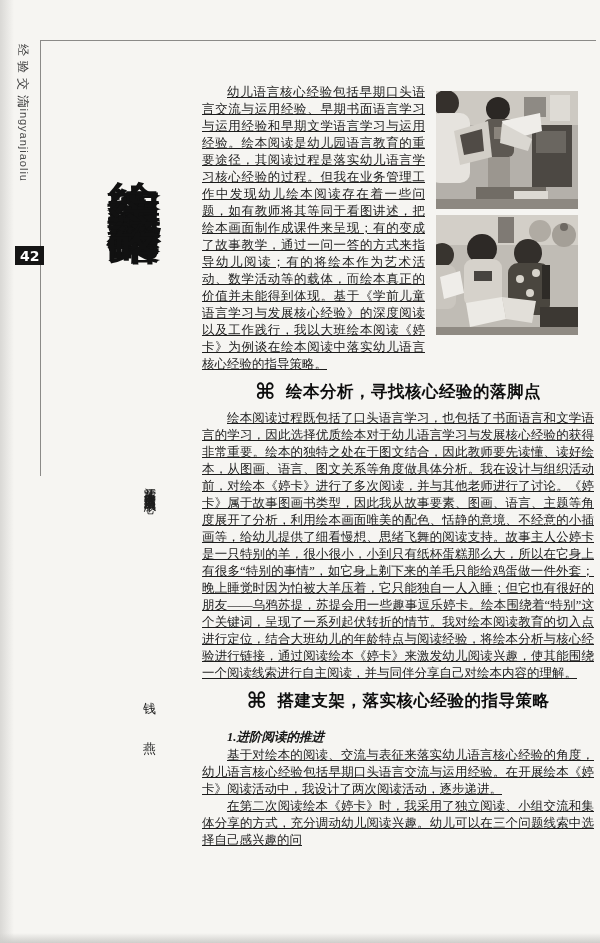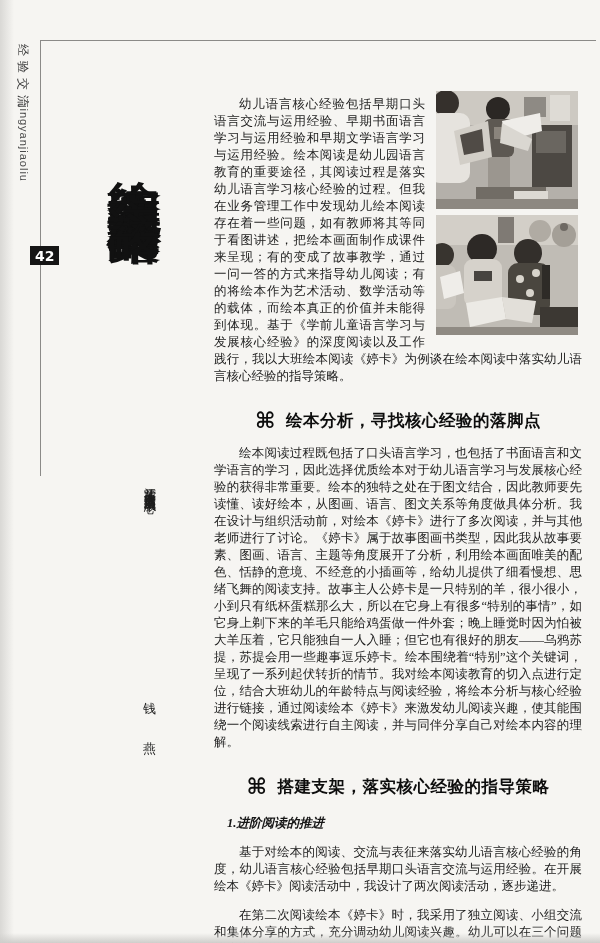--- a/index.html
+++ b/index.html
@@ -30,21 +30,21 @@
     font-family:"DejaVu Sans","Liberation Sans",sans-serif;
     font-size:12px;letter-spacing:5px;color:#3a3a3a;white-space:nowrap;
   }
   .side-pinyin{
     position:absolute;left:30px;top:105px;
     transform:rotate(90deg);transform-origin:top left;
     font-family:"Liberation Sans","DejaVu Sans",sans-serif;
     font-size:11px;letter-spacing:1px;color:#4a4a4a;white-space:nowrap;
   }
   .page-num{
-    position:absolute;left:30px;top:246px;
+    position:absolute;left:15px;top:246px;
     background:#151515;color:#fff;
     font-family:"DejaVu Sans","Liberation Sans",sans-serif;
     font-weight:bold;font-size:14px;line-height:1;
     padding:3px 5px 2px 5px;
   }
 
   
   .v-title{
     position:absolute;left:96px;top:154px;height:660px;width:78px;
     writing-mode:vertical-rl;text-orientation:upright;
@@ -65,28 +65,28 @@
     writing-mode:vertical-rl;text-orientation:upright;
     font-family:"Liberation Serif","DejaVu Serif",serif;
     font-size:13px;letter-spacing:12px;color:#1d1d1d;line-height:16px;
   }
 
   
   .content{
     position:absolute;left:202px;top:84px;width:392px;
     font-size:12.5px;line-height:17px;text-align:justify;color:#1c1c1c;
   }
-  .content p{margin:12px;text-indent:2em;}
+  .content p{margin:0;text-indent:2em;text-decoration:underline;}
   .photo-stack{
     float:right;width:142px;margin:7px 16px 8px 11px;
   }
   .photo{display:block;width:142px;margin-bottom:6px;background:#b9b6b0;}
   .sec-head{
     clear:right;
-    margin:24px 0 6px 0;text-align:center;text-indent:0;
+    margin:7px 0 6px 0;text-align:center;text-indent:0;
     font-family:"DejaVu Sans","Liberation Sans",sans-serif;
     font-weight:bold;font-size:16.5px;color:#0d0d0d;letter-spacing:0.5px;
     line-height:24px;
   }
   .sec-head .marker{
     font-family:"DejaVu Sans",sans-serif;font-size:22px;font-weight:bold;
     vertical-align:-2px;margin-right:10px;
   }
   .sub-head{
     margin:16px 0 1px 0;text-indent:2em;

